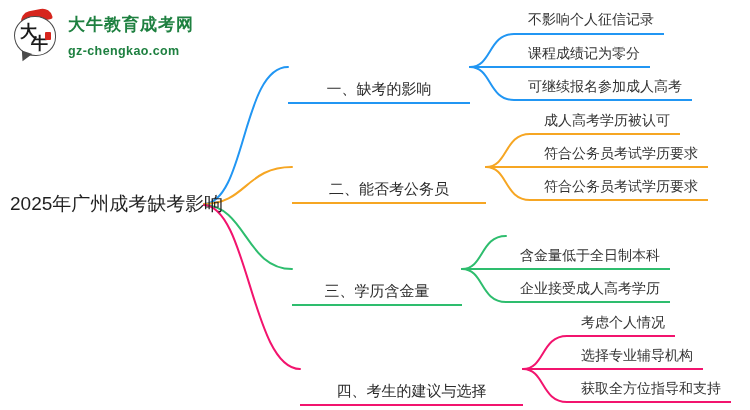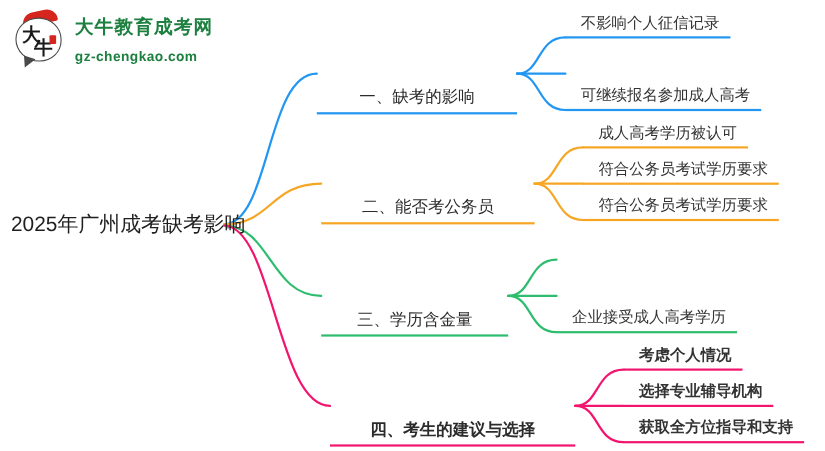--- a/index.html
+++ b/index.html
@@ -48,21 +48,21 @@
     margin-top:36px;
   }
   .leaf{
     height:26px;line-height:22px;padding:0 10px 0 14px;
     font-size:14px;font-weight:400;color:#333;
     border-bottom:2px solid #000;
   }
   .c-blue{border-color:#2196F3;}
   .c-orange{border-color:#F6A623;}
   .c-green{border-color:#2EBD6E;}
-  .c-pink{border-color:#F2146E;font-weight:bold;}
+  .c-pink{border-color:#F2146E;}
 </style>
 </head>
 <body>
 
 <div class="canvas">
 
   <svg class="lines" viewBox="0 0 750 410">
 
     <path stroke="#2196F3" d="M 204 204 C 246 202 242 67 288 67"></path>
     <path stroke="#F6A623" d="M 204 204 C 246 204 246 167 292 167"></path>
@@ -101,26 +101,28 @@
     </div>
   </div>
 
   <div class="node root-node">2025年广州成考缺考影响</div>
 
   <div class="node branch c-blue" style="left:288px;top:42px;width:182px;">一、缺考的影响</div>
   <div class="node branch c-orange" style="left:292px;top:142px;width:194px;">二、能否考公务员</div>
   <div class="node branch c-green" style="left:292px;top:244px;width:170px;">三、学历含金量</div>
   <div class="node branch c-pink" style="left:300px;top:344px;width:223px;">四、考生的建议与选择</div>
 
-  <div class="node leaf c-blue" style="left:514px;top:9px;">不影响个人征信记录</div>
+  <div class="node leaf c-blue" style="left:514px;top:9px;font-family:Liberation Serif, serif;">不影响个人征信记录</div>
+  <div class="node leaf c-blue" style="left:514px;top:42px;">课程成绩记为零分</div>
   <div class="node leaf c-blue" style="left:514px;top:75px;">可继续报名参加成人高考</div>
 
   <div class="node leaf c-orange" style="left:530px;top:109px;">成人高考学历被认可</div>
   <div class="node leaf c-orange" style="left:530px;top:142px;">符合公务员考试学历要求</div>
   <div class="node leaf c-orange" style="left:530px;top:175px;">符合公务员考试学历要求</div>
 
+  <div class="node leaf c-green" style="left:506px;top:244px;">含金量低于全日制本科</div>
   <div class="node leaf c-green" style="left:506px;top:277px;">企业接受成人高考学历</div>
 
   <div class="node leaf c-pink" style="left:567px;top:311px;">考虑个人情况</div>
   <div class="node leaf c-pink" style="left:567px;top:344px;">选择专业辅导机构</div>
   <div class="node leaf c-pink" style="left:567px;top:377px;text-align:center;">获取全方位指导和支持</div>
 
 </div>
 
 </body></html>

